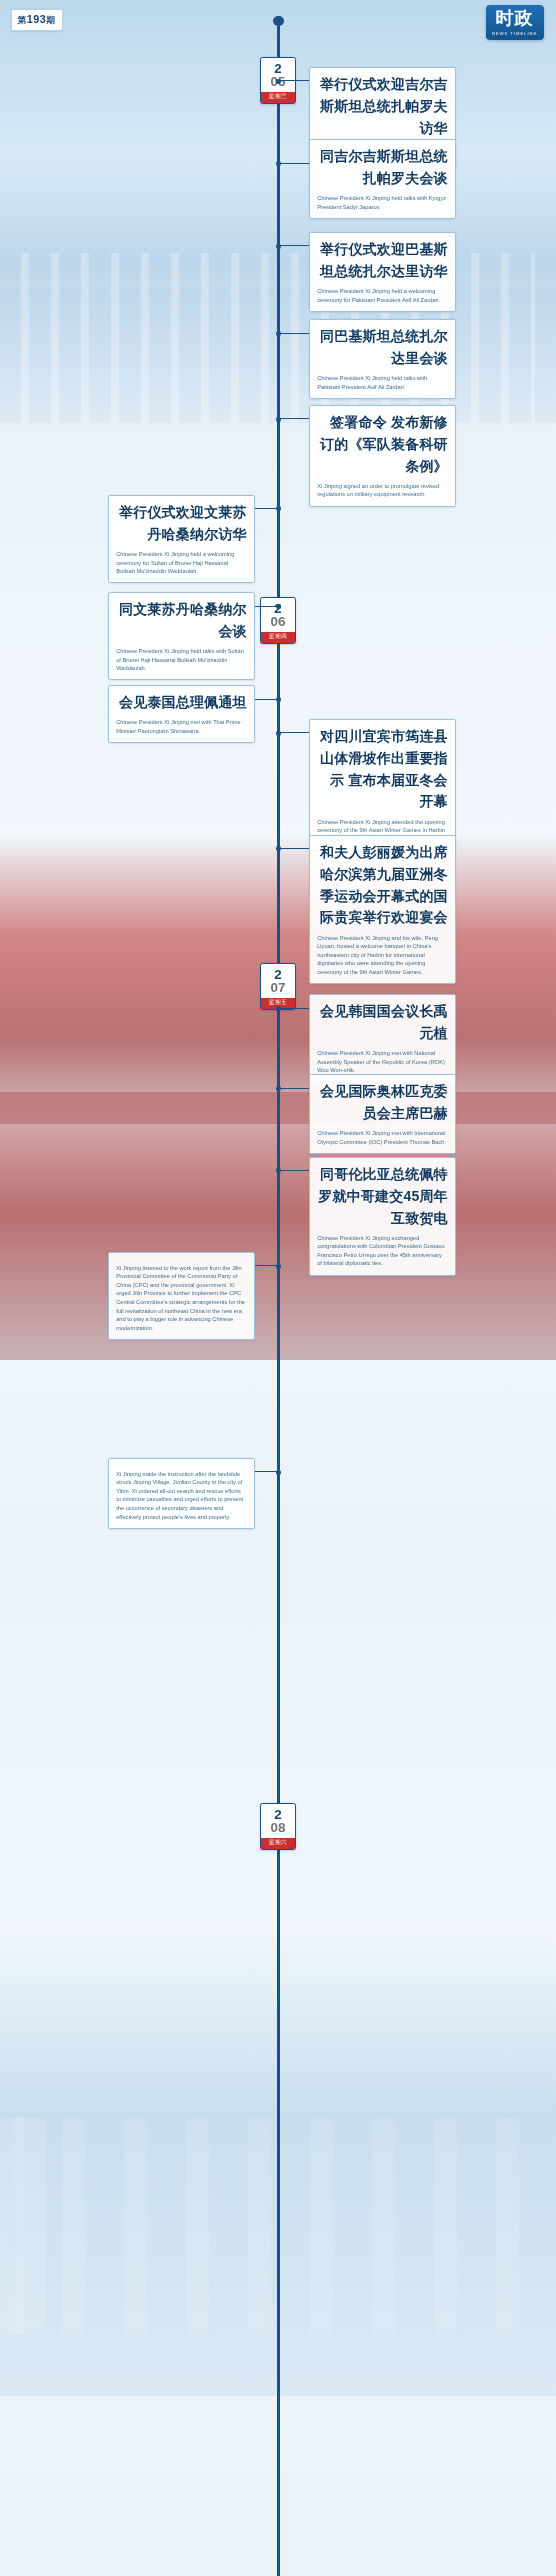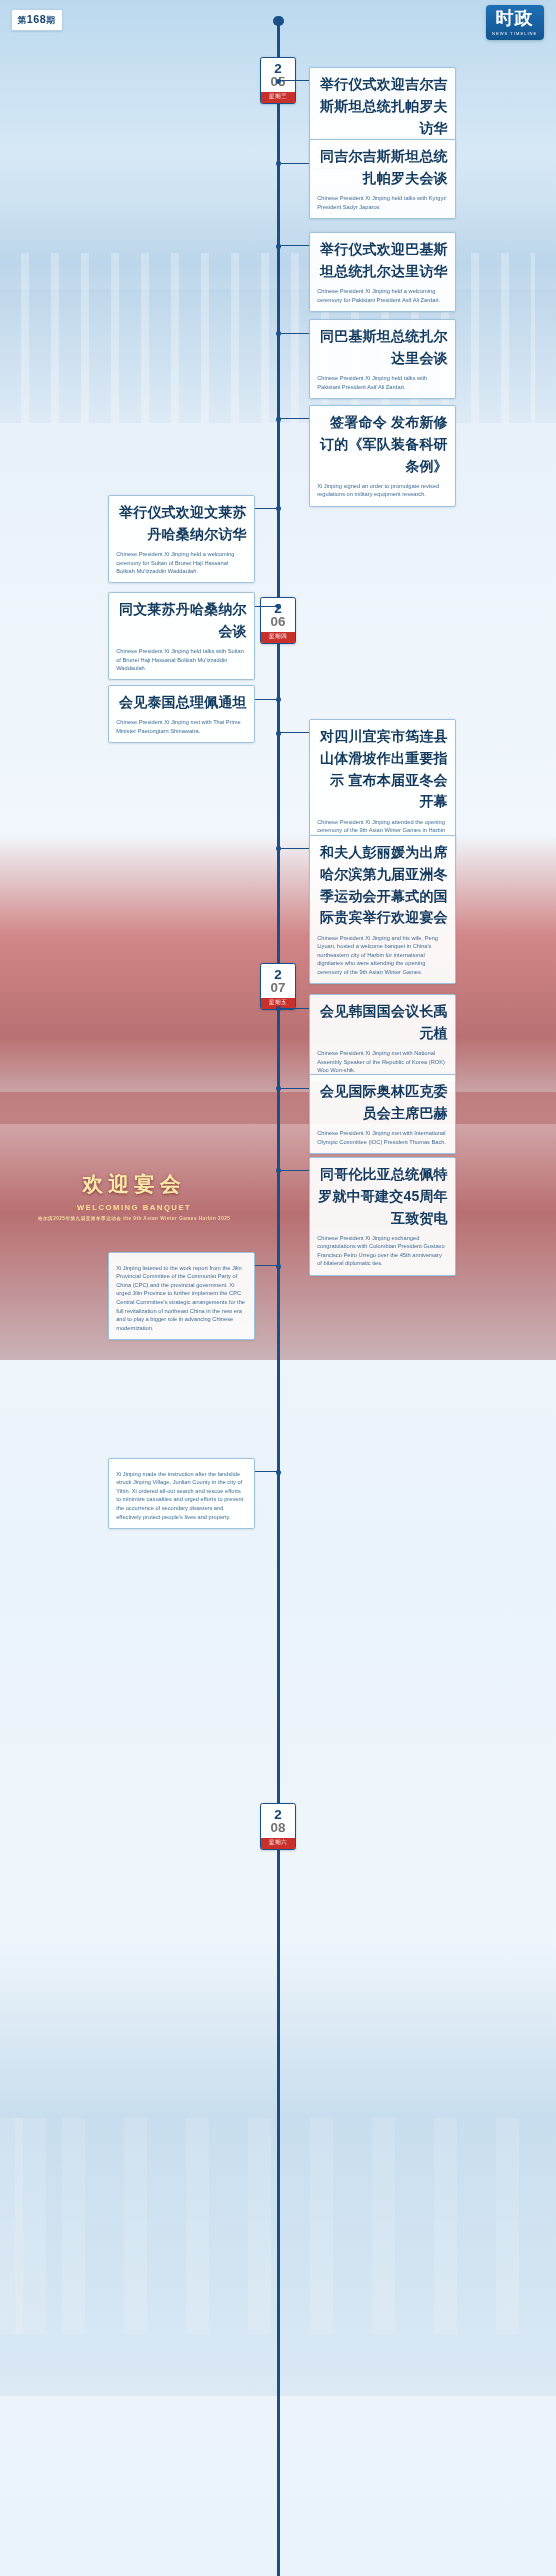--- a/index.html
+++ b/index.html
@@ -223,29 +223,23 @@
 <body>
 
 <div class="page">
 
   <div class="bg-band bg-sky"></div>
   <div class="bg-band bg-hall"></div>
   <div class="bg-band bg-crowd"></div>
   <div class="bg-band bg-banquet"></div>
   <div class="bg-band bg-city"></div>
 
-  <div class="banquet-text">
-    <div class="bq-cn">欢迎宴会</div>
-    <div class="bq-en">WELCOMING BANQUET</div>
-    <div class="bq-sub">哈尔滨2025年第九届亚洲冬季运动会
-the 9th Asian Winter Games Harbin 2025</div>
-  </div>
 
   <div class="issue-tag">
-    <span>第</span><span class="num">168</span><span>期</span>
+    <span>第</span><span class="num">193</span><span>期</span>
   </div>
   <div class="logo">
     <div class="l1">时政</div>
     <div class="l2">NEWS  TIMELINE</div>
   </div>
 
   <div class="tl-dot-top"></div>
   <div class="timeline-line"></div>
 
   <div id="dates-layer">

